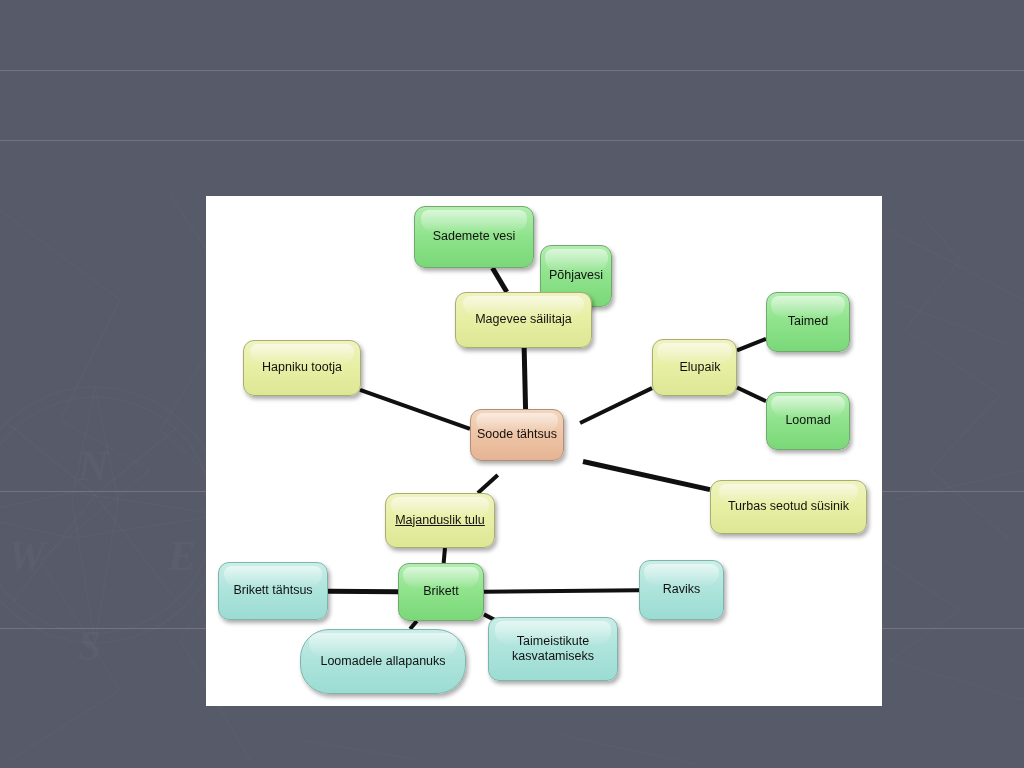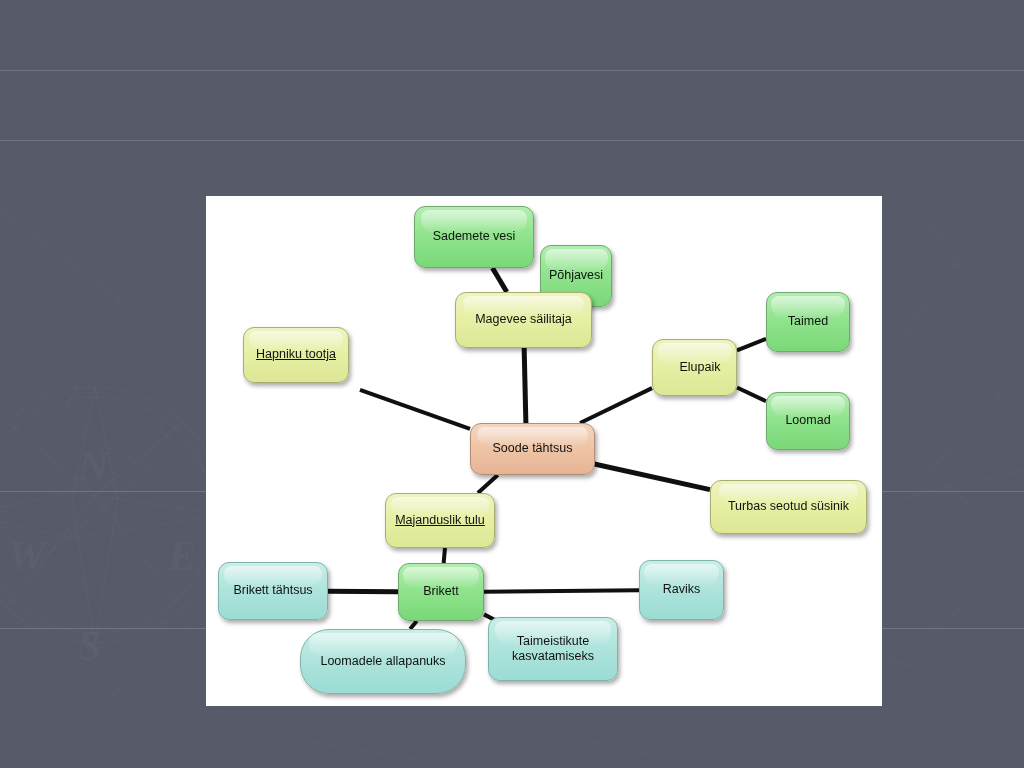--- a/index.html
+++ b/index.html
@@ -141,24 +141,24 @@
     <div id="nodes">
         <div class="node c-green" style="left: 208px; top: 10px; width: 120px; height: 62px;">
           <span class="lbl">Sademete vesi</span>
         </div>
         <div class="node c-green" style="left: 334px; top: 8px; width: 72px; height: 62px; margin-top: 41px;">
           <span class="lbl">Põhjavesi</span>
         </div>
         <div class="node c-yellow" style="left: 249px; top: 96px; width: 137px; height: 56px;">
           <span class="lbl">Magevee säilitaja</span>
         </div>
-        <div class="node c-yellow" style="left: 37px; top: 131px; width: 106px; height: 56px; text-decoration: underline;">
+        <div class="node c-yellow" style="left: 37px; top: 144px; width: 118px; height: 56px;">
           <span class="lbl">Hapniku tootja</span>
         </div>
-        <div class="node c-peach" style="left: 264px; top: 227px; width: 125px; height: 52px;">
+        <div class="node c-peach" style="left: 264px; top: 213px; width: 94px; height: 52px;">
           <span class="lbl">Soode tähtsus</span>
         </div>
         <div class="node c-yellow" style="left: 446px; top: 143px; width: 85px; height: 57px; padding-left: 17px;">
           <span class="lbl">Elupaik</span>
         </div>
         <div class="node c-green" style="left: 560px; top: 96px; width: 84px; height: 60px;">
           <span class="lbl">Taimed</span>
         </div>
         <div class="node c-green" style="left: 560px; top: 196px; width: 84px; height: 58px;">
           <span class="lbl">Loomad</span>

